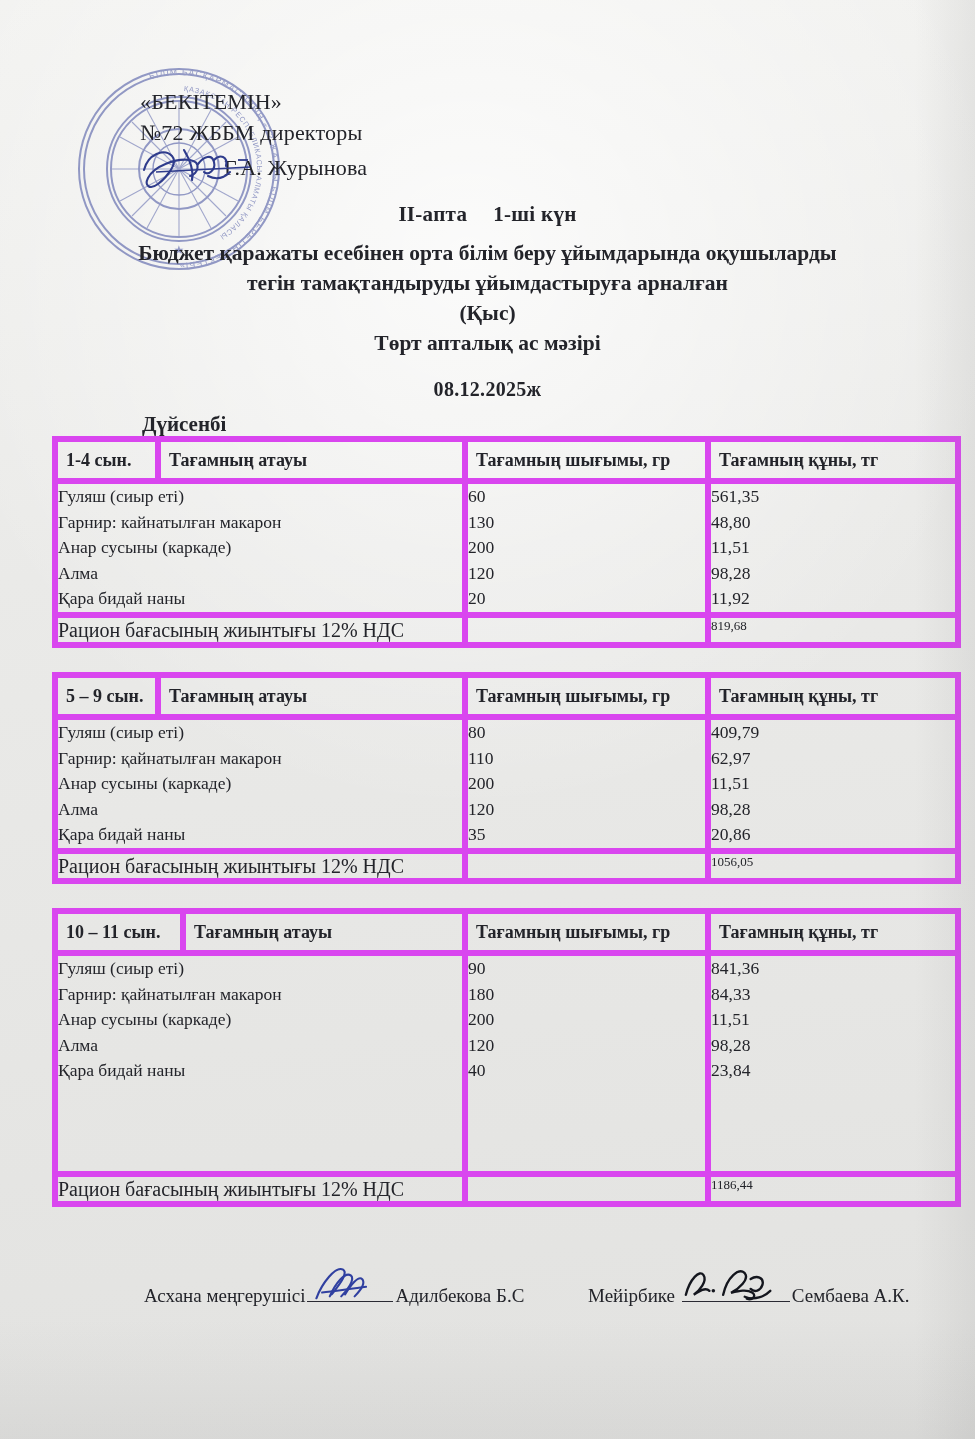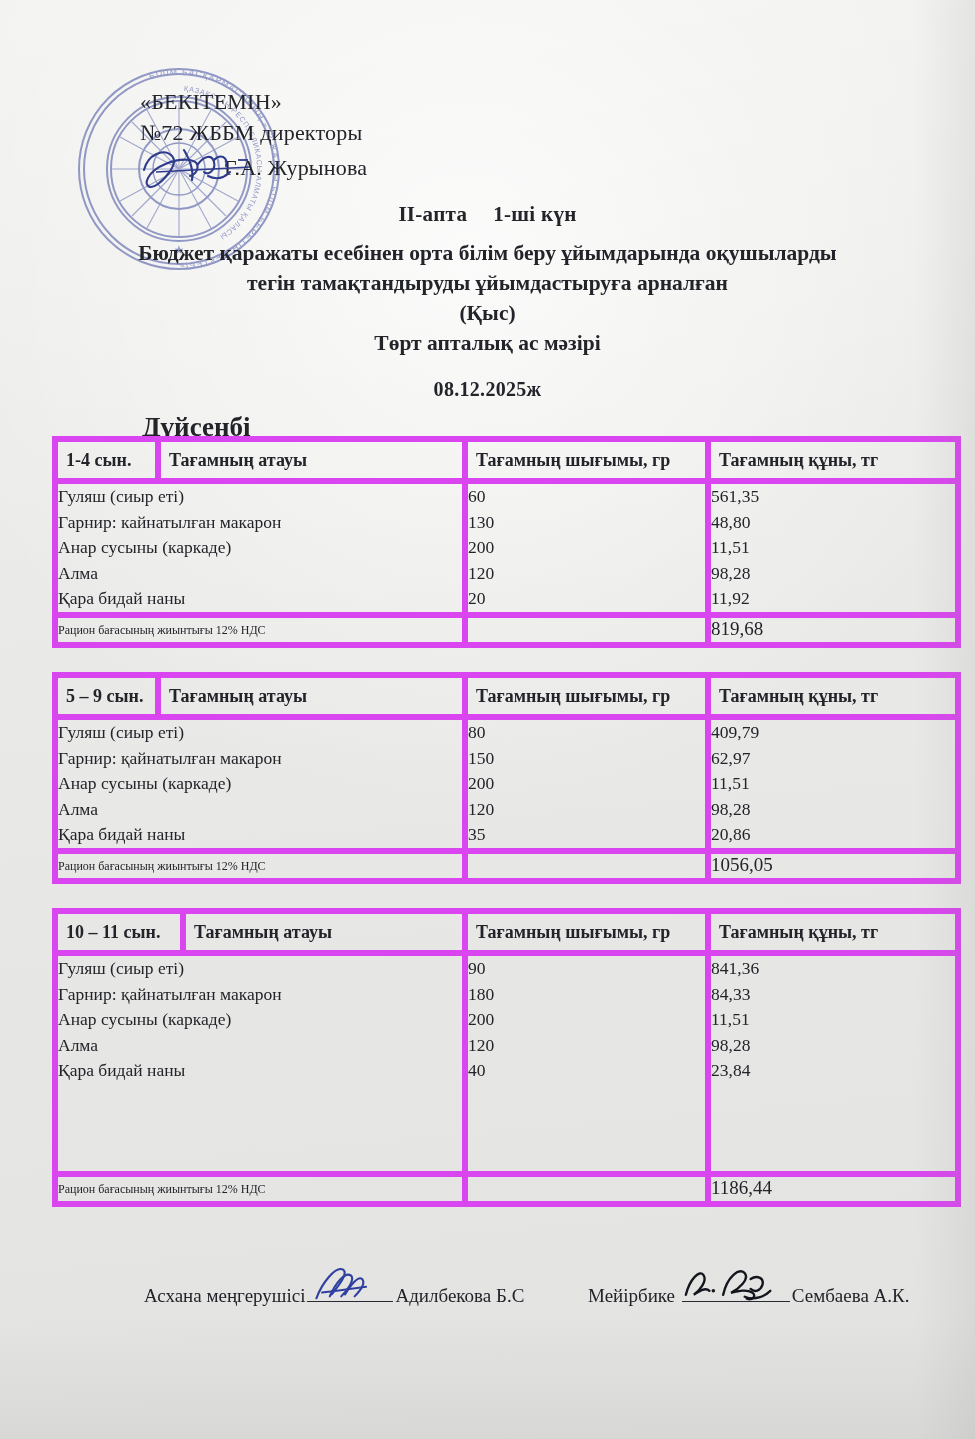--- a/index.html
+++ b/index.html
@@ -107,21 +107,21 @@
     text-align: center;
     font-size: 20px;
     font-weight: bold;
     letter-spacing: 0.3px;
   }
 
   .weekday-label {
     position: absolute;
     top: 412px;
     left: 142px;
-    font-size: 27px;
+    font-size: 21px;
     font-weight: bold;
   }
 
   
   .menu-table {
     position: absolute;
     left: 52px;
     width: 903px;
     border-collapse: collapse;
     table-layout: fixed;
@@ -149,28 +149,28 @@
   .col-out    { width: 243px; }
   .col-price  { width: 250px; }
 
   .items-cell {
     padding: 6px 8px 10px 8px;
     line-height: 25.5px;
   }
   .items-cell div { white-space: nowrap; }
   .total-cell {
     font-weight: bold;
-    font-size: 12px;
+    font-size: 20px;
     padding: 9px 8px 10px 8px;
     line-height: 24px;
     white-space: nowrap;
   }
   .total-value {
     font-weight: bold;
-    font-size: 19px;
+    font-size: 13px;
     padding: 9px 8px 10px 10px;
   }
   .blank-cell { padding: 0; }
 
   
   .footer {
     position: absolute;
     top: 1272px;
     left: 0; right: 0;
     height: 60px;
@@ -341,21 +341,21 @@
     <tr>
       <td class="items-cell" colspan="2">
         <div>Гуляш (сиыр еті)</div>
         <div>Гарнир: қайнатылған макарон</div>
         <div>Анар сусыны (каркаде)</div>
         <div>Алма</div>
         <div>Қара бидай наны</div>
       </td>
       <td class="items-cell">
         <div>80</div>
-        <div>150</div>
+        <div>110</div>
         <div>200</div>
         <div>120</div>
         <div>35</div>
       </td>
       <td class="items-cell">
         <div>409,79</div>
         <div>62,97</div>
         <div>11,51</div>
         <div>98,28</div>
         <div>20,86</div>

